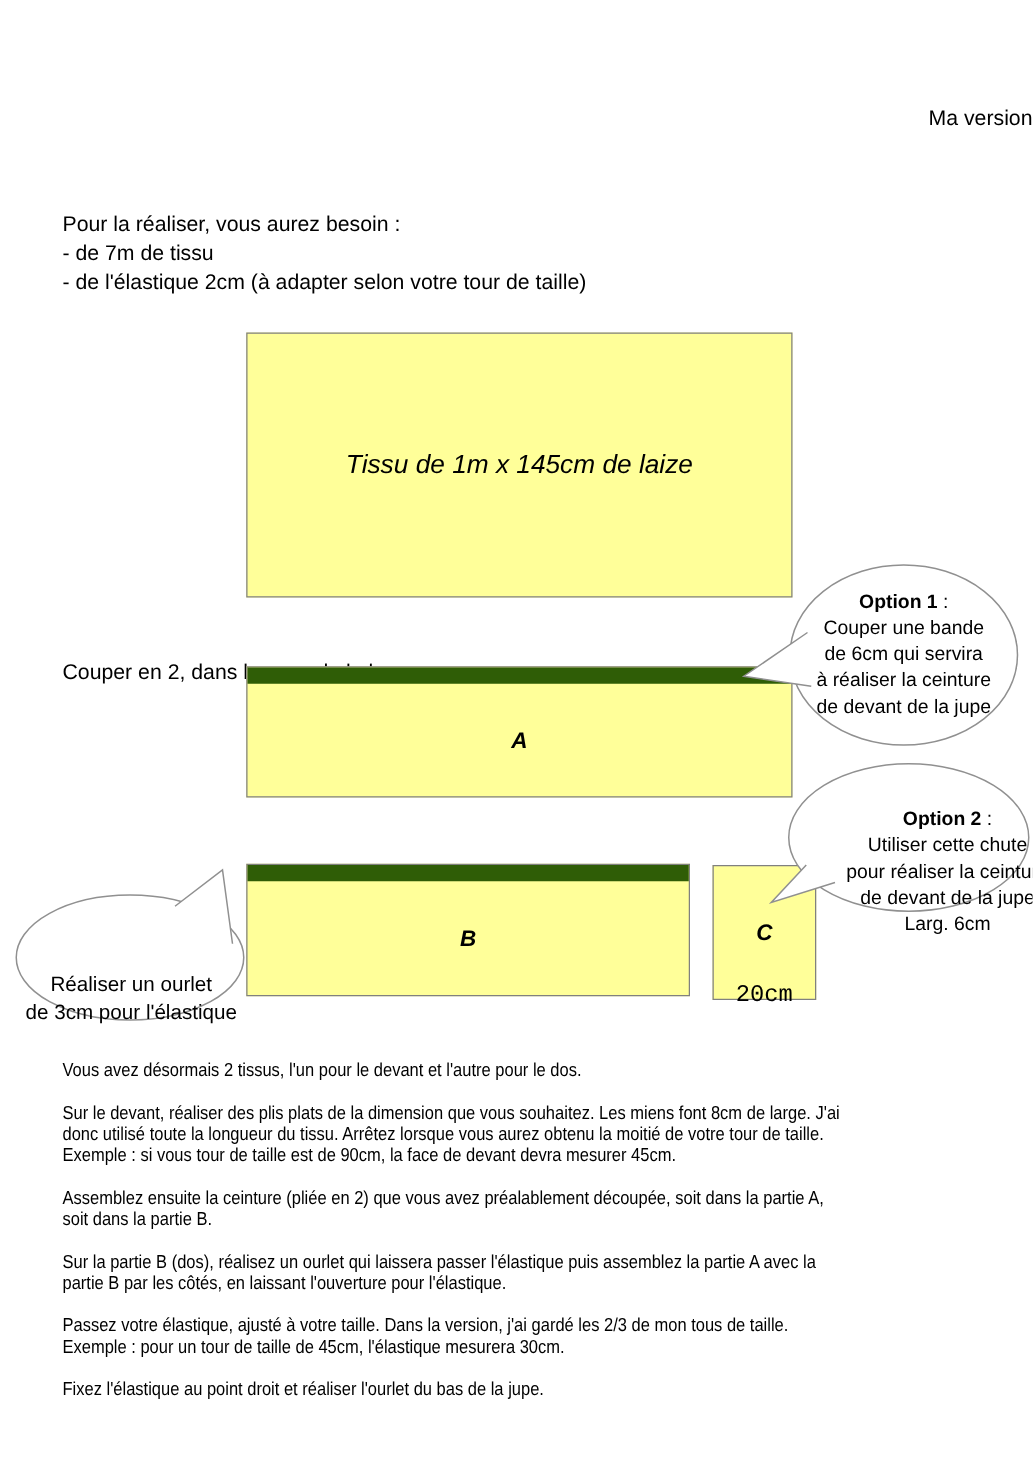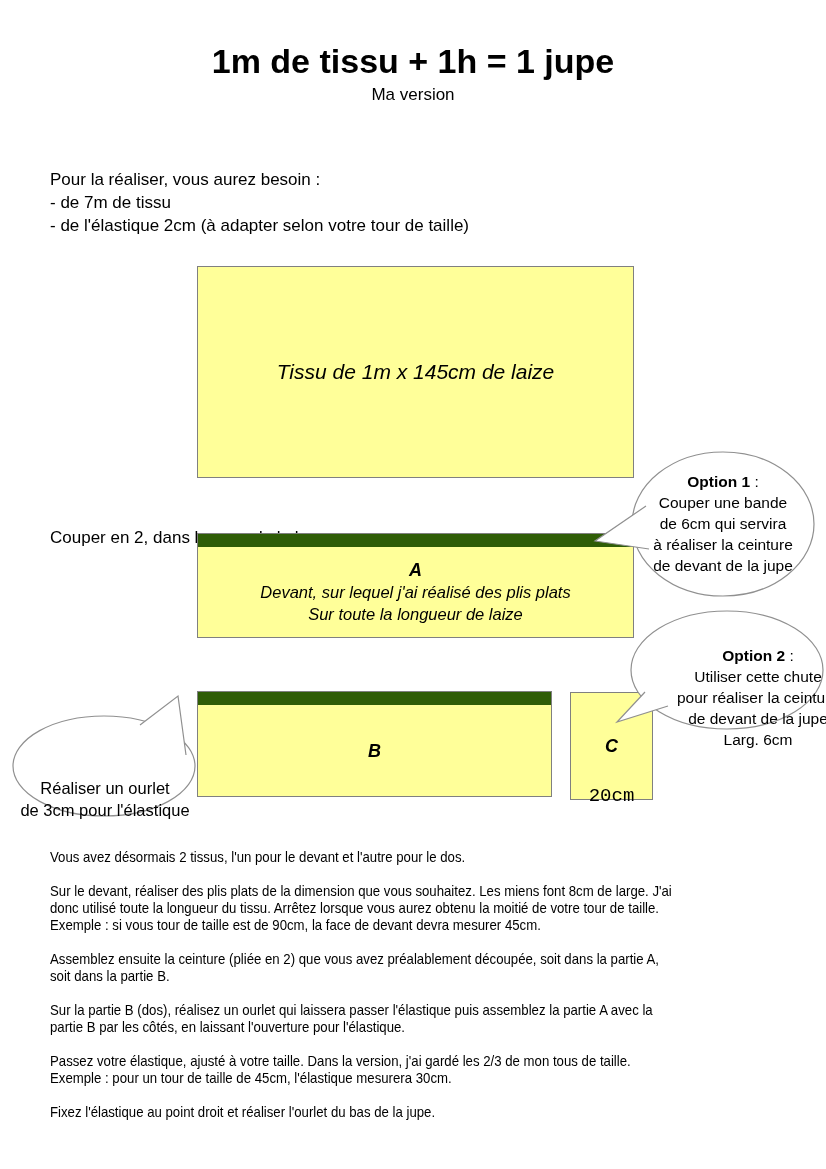--- a/index.html
+++ b/index.html
@@ -14,21 +14,21 @@
   .abs { position: absolute; }
 
   .title {
     top: 42px; left: 0; width: 100%;
     text-align: center;
     font-size: 34px; font-weight: bold;
     letter-spacing: 0px;
   }
   .subtitle {
     top: 85px; left: 0; width: 100%;
-    text-align: center;
+    text-align: right;
     font-size: 17px;
   }
   .intro {
     left: 50px; top: 168px;
     font-size: 17px; line-height: 23px;
     white-space: pre-line;
   }
   .cut-instruction {
     left: 50px; top: 495px;
     font-size: 17px;
@@ -91,39 +91,36 @@
   .instructions p {
     margin: 0 0 17px 0;
     white-space: pre-line;
   }
 </style>
 </head>
 <body>
 
 <div class="page">
 
-  <h1 class="abs title">1m de tissu + 1h = 1 jupe</h1>
   <div class="abs subtitle">Ma version</div>
 
   <div class="abs intro">Pour la réaliser, vous aurez besoin :
 - de 7m de tissu
 - de l'élastique 2cm (à adapter selon votre tour de taille)</div>
 
   <div class="abs rect fabric-full">
     <div class="fabric-full-label">Tissu de 1m x 145cm de laize</div>
   </div>
 
   <div class="abs cut-instruction">Couper en 2, dans le sens de la largeur</div>
 
   <div class="abs rect piece-a">
     <div class="band"></div>
     <div class="piece-content">
       <div class="piece-letter">A</div>
-      <div class="piece-desc">Devant, sur lequel j'ai réalisé des plis plats
-Sur toute la longueur de laize</div>
     </div>
   </div>
 
   <div class="abs rect piece-b">
     <div class="band"></div>
     <div class="piece-content">
       <div class="piece-letter">B</div>
     </div>
   </div>
 

